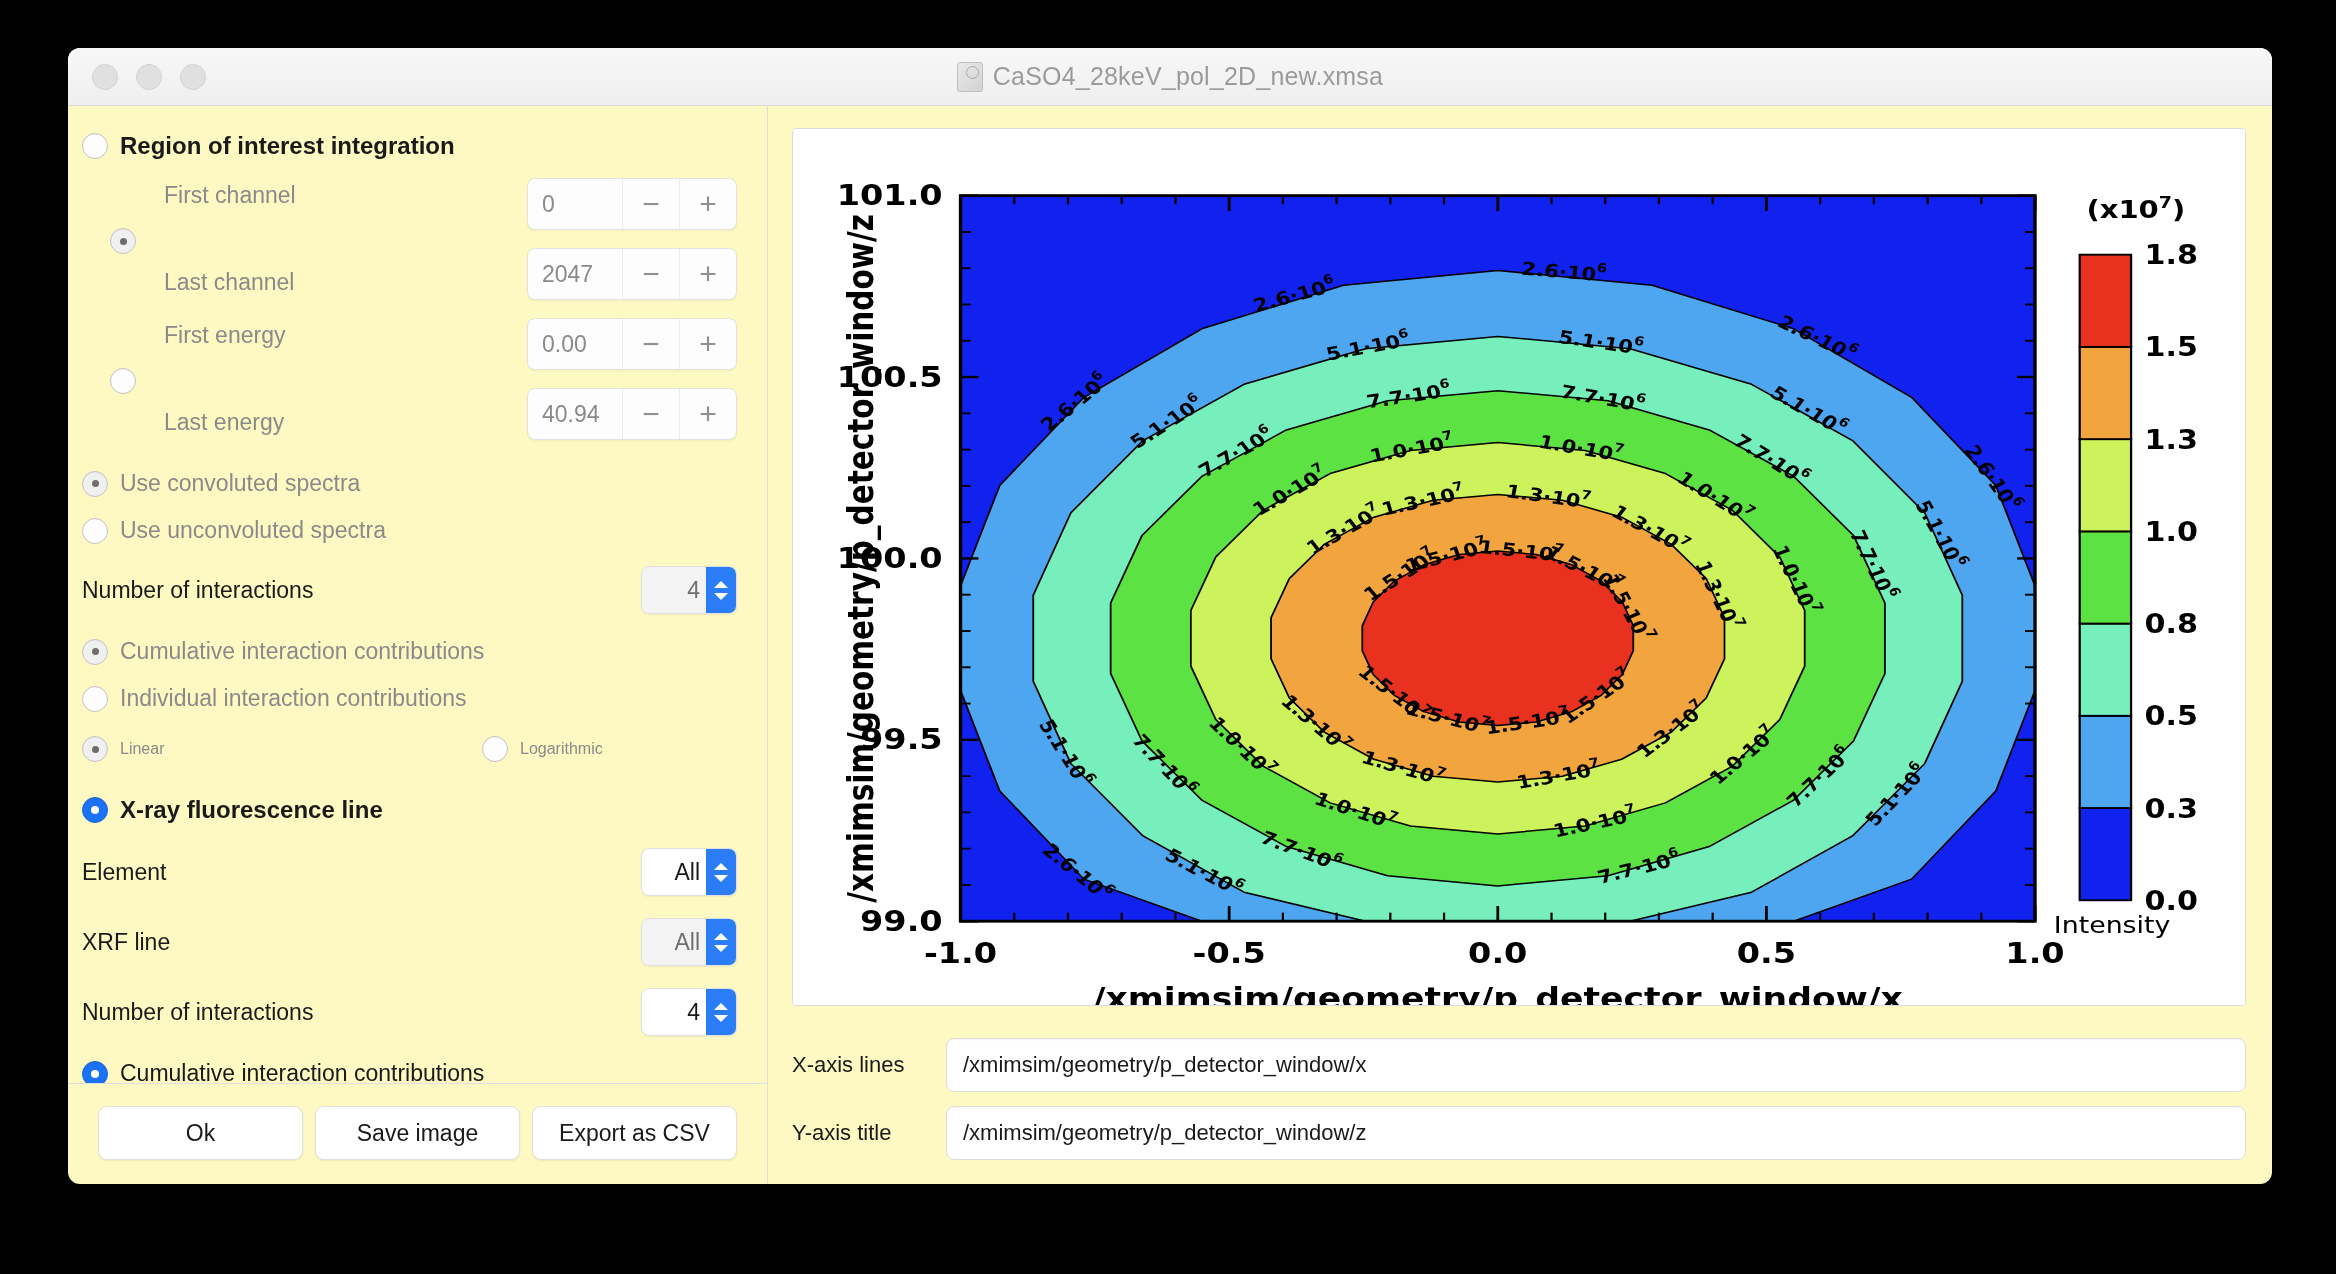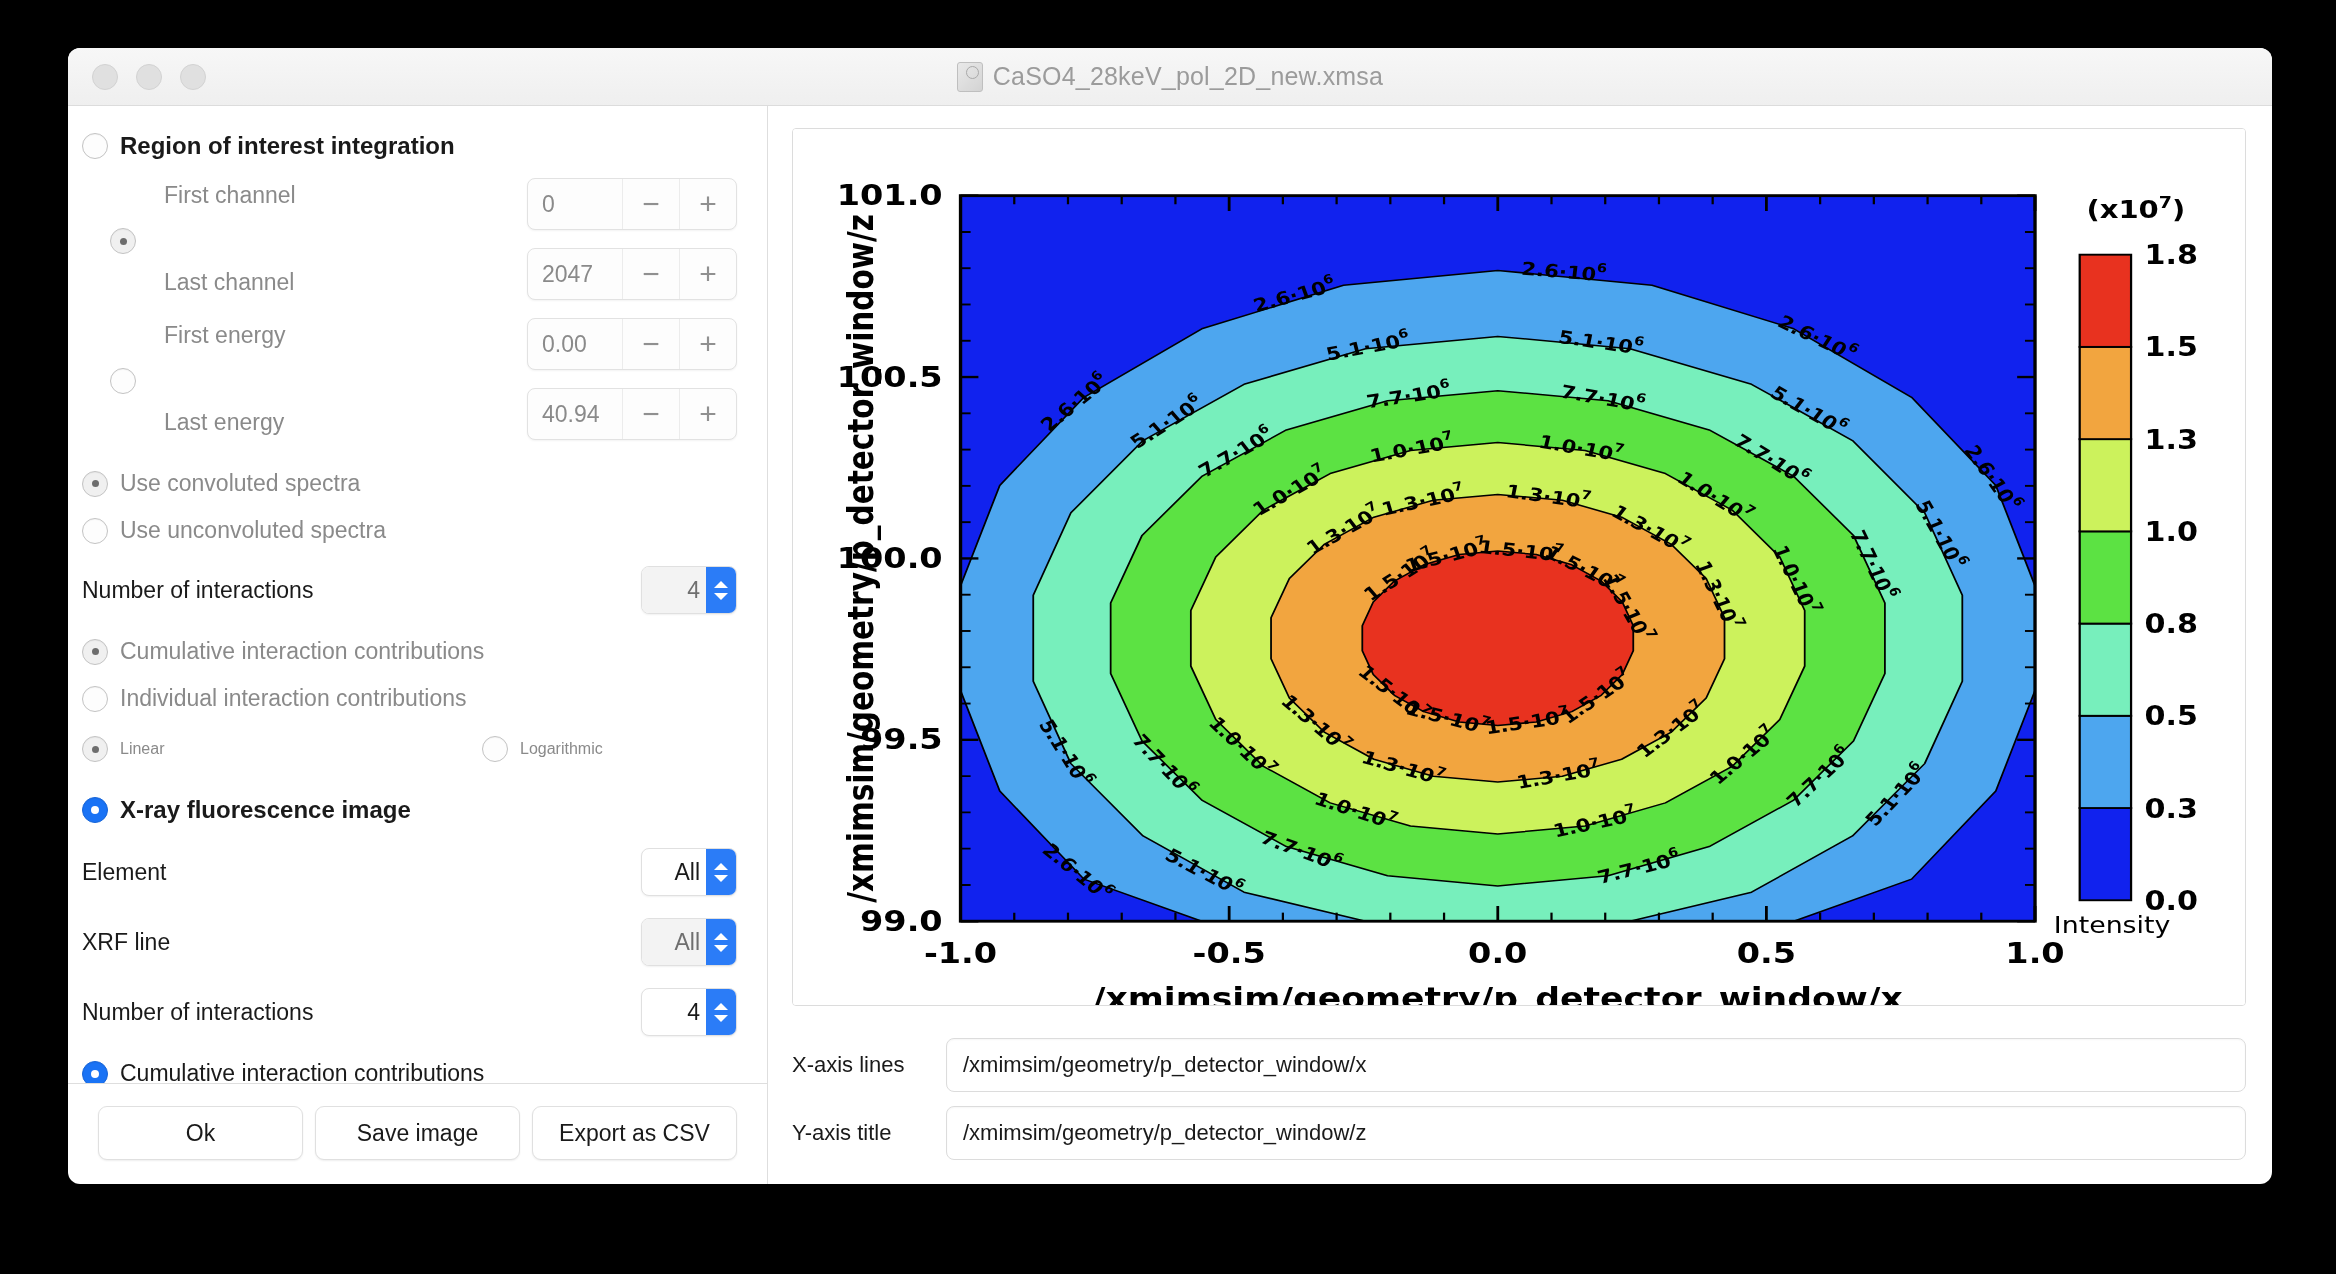--- a/index.html
+++ b/index.html
@@ -8,21 +8,21 @@
     background: #000;
     font-family: "Liberation Sans", sans-serif;
     overflow: hidden;
   }
 
   
   #window {
     position: absolute;
     left: 68px; top: 48px;
     width: 2204px; height: 1136px;
-    background: #ffffff;
+    background: #fef9c3;
     border-radius: 12px;
     box-shadow: 0 14px 48px rgba(0,0,0,.55);
     overflow: hidden;
     display: flex; flex-direction: column;
   }
   #titlebar {
     height: 58px; flex: 0 0 58px;
     background: linear-gradient(#f7f7f7,#efefef);
     border-bottom: 1px solid #dcdcdc;
     position: relative;
@@ -254,21 +254,21 @@
             <span class="lbl lbl-off">Linear</span>
           </div>
           <div class="c2">
             <span class="radio"></span>
             <span class="lbl lbl-off">Logarithmic</span>
           </div>
         </div>
 
         <div class="section-head" style="margin-top:34px;">
           <span class="radio on-blue"></span>
-          <span class="t t-black">X-ray fluorescence image</span>
+          <span class="t t-black">X-ray fluorescence line</span>
         </div>
 
         <div class="kv" style="margin-top:24px;">
           <span class="k lbl-on">Element</span>
           <span class="spin">
             <span class="sv">All</span>
             <span class="sarrows">
                 <i class="up"></i>
                 <i class="dn"></i>
               </span>

